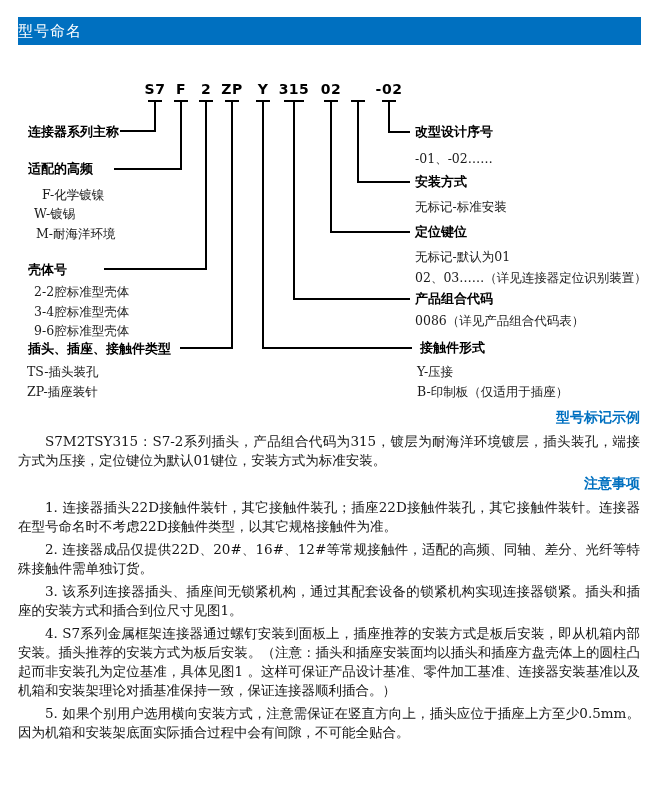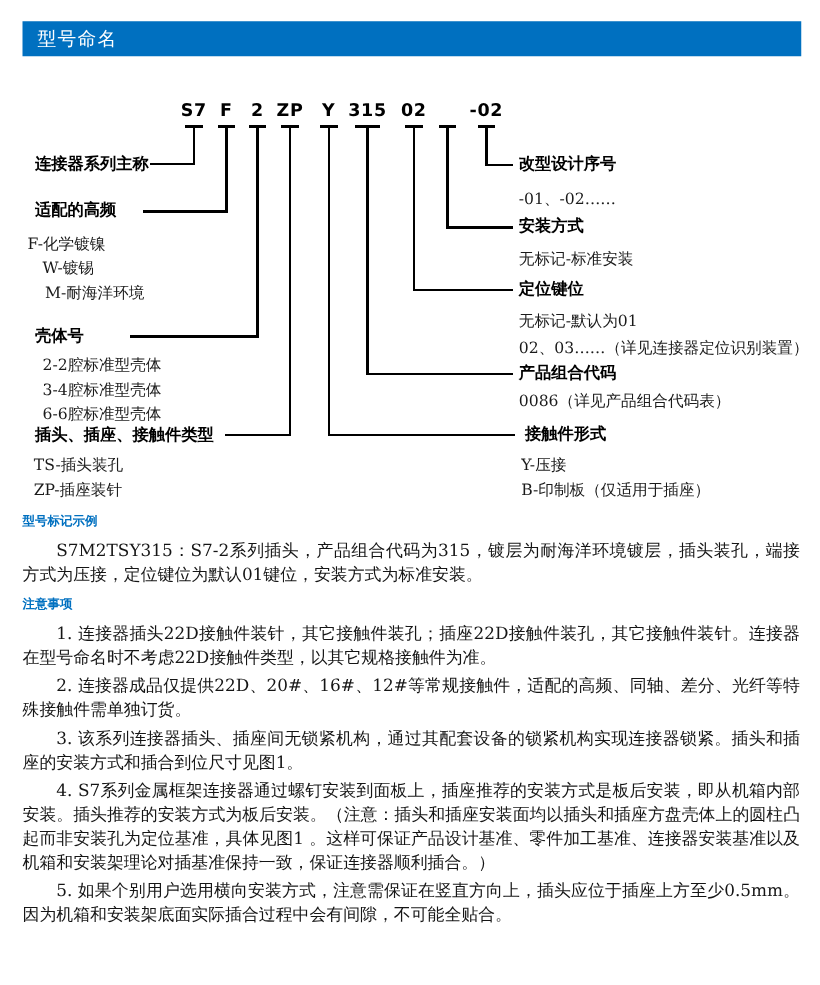--- a/index.html
+++ b/index.html
@@ -4,41 +4,41 @@
 <style>
   html,body { margin:0; padding:0; background:#ffffff; }
   .page {
     position:relative; width:656px; height:788px; background:#ffffff;
     overflow:hidden; font-family:"DejaVu Serif","Liberation Serif",serif; color:#111;
   }
   .titlebar {
     position:absolute; left:18px; top:17px; width:623px; height:28px;
     background:#0070C0; color:#ffffff; box-sizing:border-box;
     font-family:"DejaVu Serif","Liberation Serif",serif;
-    font-size:15px; line-height:28px; padding-left:12px; letter-spacing:1px;
+    font-size:15px; line-height:28px; letter-spacing:1px;
   }
   .diagram { position:absolute; left:0; top:0; width:588px; height:408px; }
   .lines { position:absolute; left:0; top:0; }
   .lines path { stroke:#000; stroke-width:2; fill:none; }
   .code-token {
     position:absolute; top:81px; transform:translateX(-50%);
     font-family:"DejaVu Sans","Liberation Sans",sans-serif;
     font-weight:bold; font-size:14px; color:#000; letter-spacing:.5px; white-space:nowrap;
   }
   .dg-title {
     position:absolute; font-family:"DejaVu Sans","Liberation Sans",sans-serif;
     font-weight:bold; font-size:13px; color:#000; white-space:nowrap; line-height:15px;
   }
   .dg-item {
     position:absolute; font-size:12.5px; color:#1a1a1a; white-space:nowrap; line-height:15px;
   }
   .content { position:absolute; left:18px; top:408px; width:622px; }
   .sec-heading {
-    font-family:Liberation Sans, sans-serif;
-    font-weight:bold; font-size:10px; color:#0070C0; line-height:20px; margin:0 0 4px 0;
+    font-family:Liberation Mono, monospace;
+    font-weight:bold; font-size:14px; color:#0070C0; line-height:20px; margin:0 0 4px 0;text-align:right;
   }
   .sec-heading.notes { margin-top:0; }
   .content p {
     margin:0 0 4px 0; font-size:13.5px; line-height:19px;
     text-indent:2em; text-align:justify; color:#151515;
   }
 </style>
 </head>
 <body>
 
@@ -67,28 +67,28 @@
     <div class="code-token" style="left:206px">2</div>
     <div class="code-token" style="left:232px">ZP</div>
     <div class="code-token" style="left:263px">Y</div>
     <div class="code-token" style="left:294px">315</div>
     <div class="code-token" style="left:331px">02</div>
     <div class="code-token" style="left:389px">-02</div>
 
     <div class="dg-title" style="left:28px; top:124px">连接器系列主称</div>
 
     <div class="dg-title" style="left:28px; top:161px">适配的高频</div>
-    <div class="dg-item" style="left:22px; top:187px">F-化学镀镍</div>
+    <div class="dg-item" style="left:42px; top:187px">F-化学镀镍</div>
     <div class="dg-item" style="left:34px; top:206px">W-镀锡</div>
     <div class="dg-item" style="left:36px; top:226px">M-耐海洋环境</div>
 
     <div class="dg-title" style="left:28px; top:262px">壳体号</div>
     <div class="dg-item" style="left:34px; top:284px">2-2腔标准型壳体</div>
     <div class="dg-item" style="left:34px; top:304px">3-4腔标准型壳体</div>
-    <div class="dg-item" style="left:34px; top:323px">6-6腔标准型壳体</div>
+    <div class="dg-item" style="left:34px; top:323px">9-6腔标准型壳体</div>
 
     <div class="dg-title" style="left:28px; top:341px">插头、插座、接触件类型</div>
     <div class="dg-item" style="left:27px; top:364px">TS-插头装孔</div>
     <div class="dg-item" style="left:27px; top:384px">ZP-插座装针</div>
 
     <div class="dg-title" style="left:415px; top:124px">改型设计序号</div>
     <div class="dg-item" style="left:415px; top:151px">-01、-02……</div>
 
     <div class="dg-title" style="left:415px; top:174px">安装方式</div>
     <div class="dg-item" style="left:415px; top:199px">无标记-标准安装</div>

